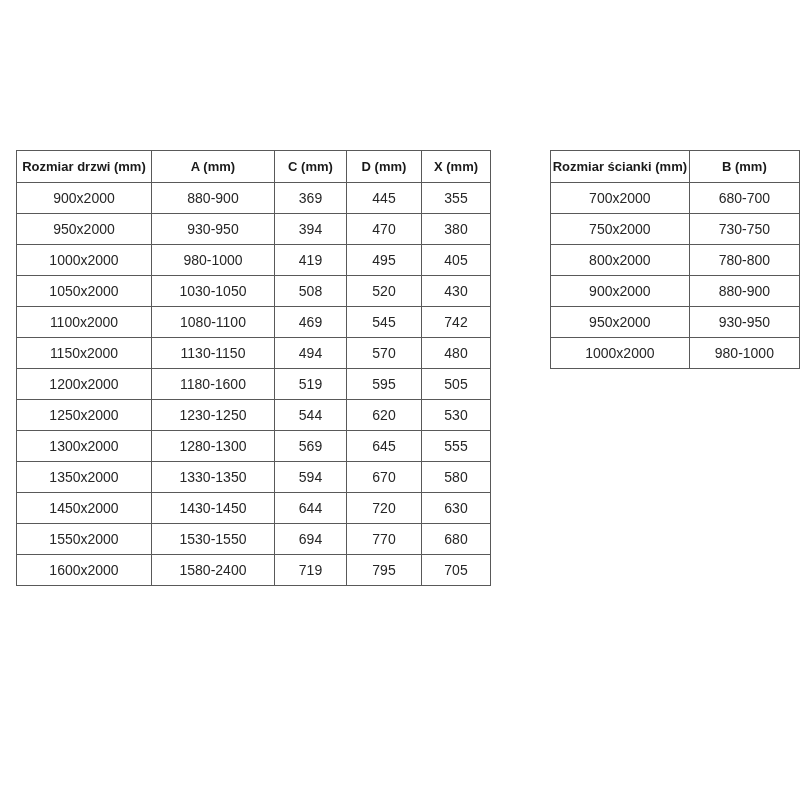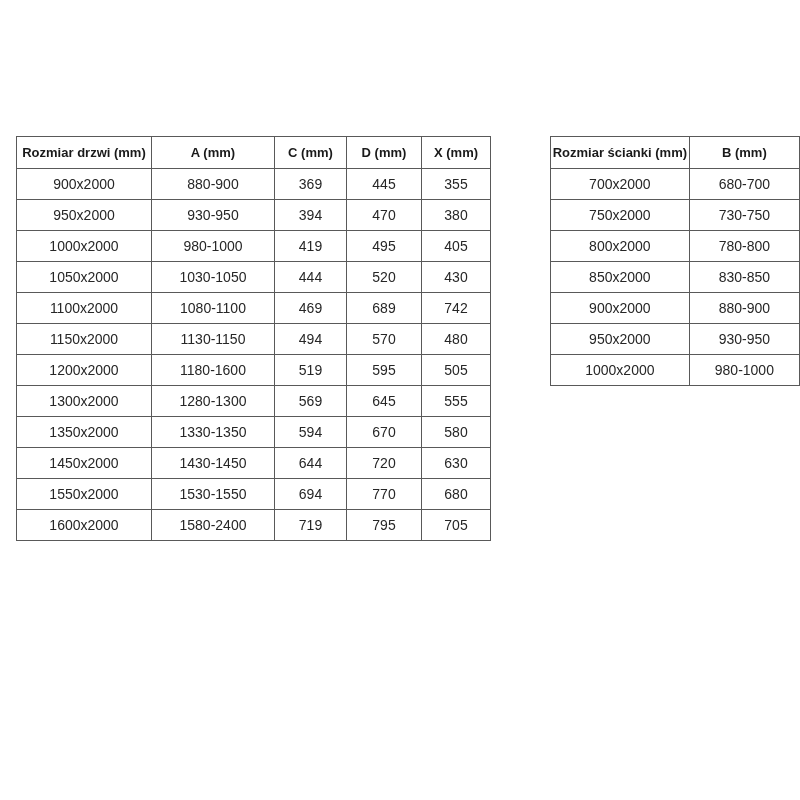--- a/index.html
+++ b/index.html
@@ -10,21 +10,21 @@
     width: 800px;
     height: 800px;
     background: #ffffff;
     position: relative;
     font-family: "Liberation Sans", sans-serif;
     color: #1f1f1f;
     overflow: hidden;
   }
   .table-wrap {
     position: absolute;
-    top: 136px;
+    top: 150px;
     padding-left: 13px;
   }
   #left-table-wrap  { left: 3px; }
   #right-table-wrap { left: 537px; }
 
   table {
     border-collapse: collapse;
     table-layout: fixed;
   }
   th, td {
@@ -98,44 +98,51 @@
         <tr>
           <td>1000x2000</td>
           <td>980-1000</td>
           <td>419</td>
           <td>495</td>
           <td>405</td>
         </tr>
         <tr>
           <td>1050x2000</td>
           <td>1030-1050</td>
-          <td>444</td>
+          <td>508</td>
           <td>520</td>
           <td>430</td>
         </tr>
         <tr>
           <td>1100x2000</td>
           <td>1080-1100</td>
           <td>469</td>
-          <td>689</td>
+          <td>545</td>
           <td>742</td>
         </tr>
         <tr>
           <td>1150x2000</td>
           <td>1130-1150</td>
           <td>494</td>
           <td>570</td>
           <td>480</td>
         </tr>
         <tr>
           <td>1200x2000</td>
           <td>1180-1600</td>
           <td>519</td>
           <td>595</td>
           <td>505</td>
+        </tr>
+        <tr>
+          <td>1250x2000</td>
+          <td>1230-1250</td>
+          <td>544</td>
+          <td>620</td>
+          <td>530</td>
         </tr>
         <tr>
           <td>1300x2000</td>
           <td>1280-1300</td>
           <td>569</td>
           <td>645</td>
           <td>555</td>
         </tr>
         <tr>
           <td>1350x2000</td>
@@ -188,24 +195,20 @@
         </tr>
         <tr>
           <td>750x2000</td>
           <td>730-750</td>
         </tr>
         <tr>
           <td>800x2000</td>
           <td>780-800</td>
         </tr>
         <tr>
-          <td>850x2000</td>
-          <td>830-850</td>
-        </tr>
-        <tr>
           <td>900x2000</td>
           <td>880-900</td>
         </tr>
         <tr>
           <td>950x2000</td>
           <td>930-950</td>
         </tr>
         <tr>
           <td>1000x2000</td>
           <td>980-1000</td>

